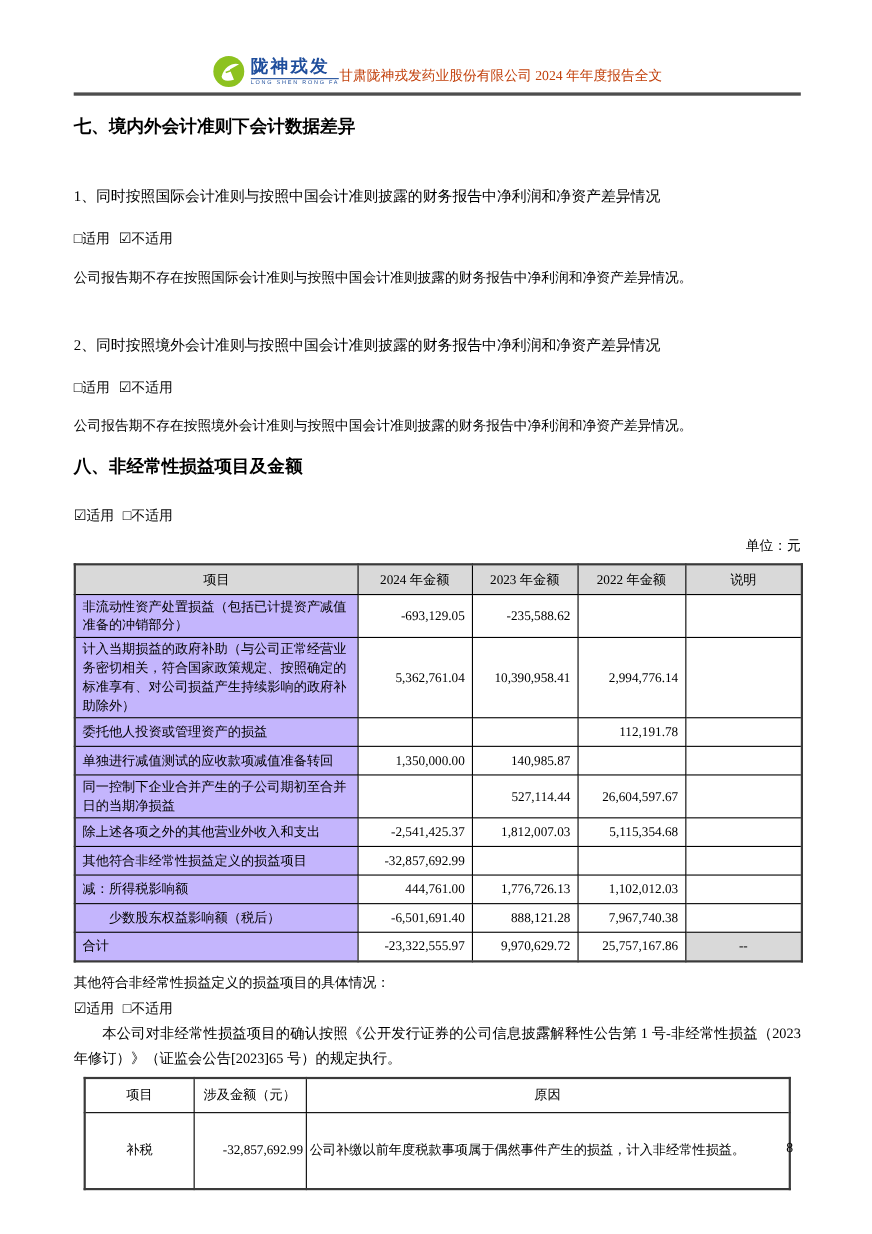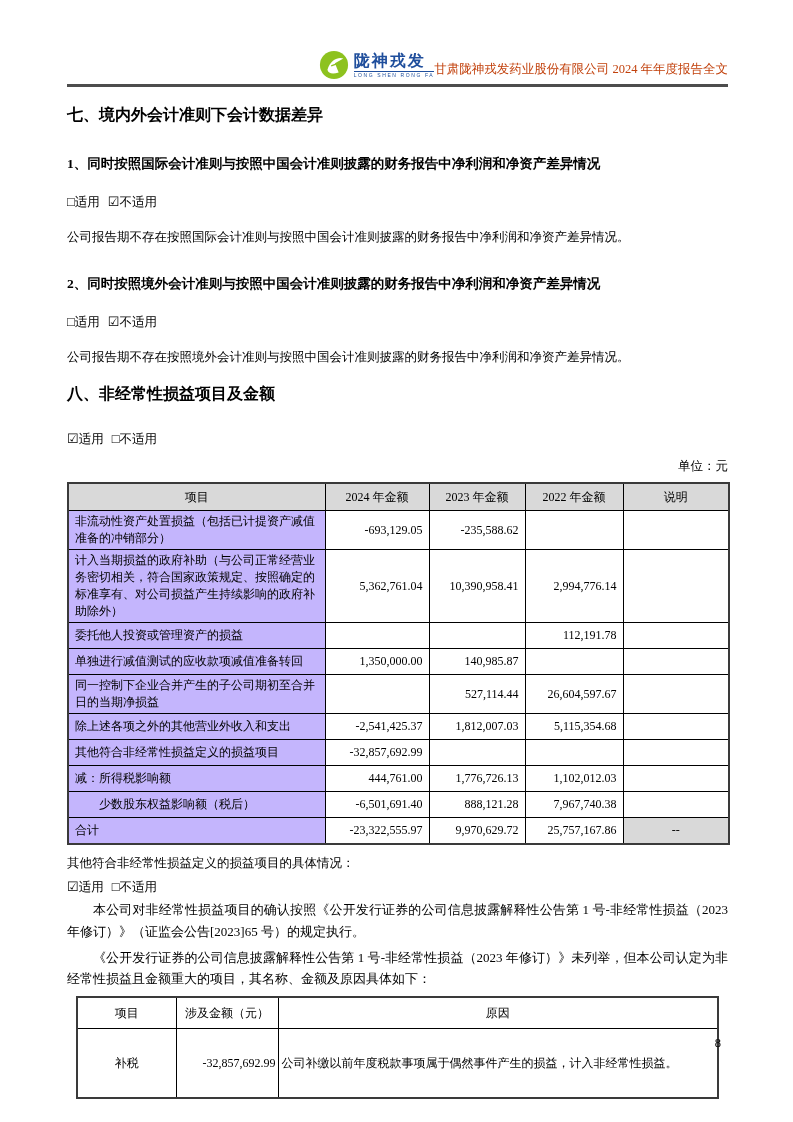--- a/index.html
+++ b/index.html
@@ -9,33 +9,33 @@
     margin:0 auto;
     background:#ffffff;
     font-family:"Liberation Serif","DejaVu Serif",serif;
     color:#000;
     overflow:hidden;
     box-sizing:border-box;
     padding:44px 65px 0 67px;
   }
   
   .hdr{
-    display:flex;justify-content:flex-end;align-items:flex-end;
+    display:flex;justify-content:center;align-items:flex-end;
     border-bottom:3px solid #4d4d4d;
     padding-bottom:4px;height:36px;
   }
   .logo{display:flex;align-items:center;gap:5px;}
   .logo-circle{width:30px;height:30px;flex:0 0 auto;}
   .logo-txt{display:flex;flex-direction:column;line-height:1;}
   .logo-cn{font-size:16px;font-weight:bold;color:#1f4e9c;letter-spacing:2px;font-family:"Liberation Sans",sans-serif;}
   .logo-en{font-size:5px;color:#1f4e9c;letter-spacing:1.6px;margin-top:2px;border-top:1px solid #1f4e9c;padding-top:1px;font-family:"Liberation Sans",sans-serif;}
   .doc-title{font-size:12.5px;color:#c2410c;padding-bottom:2px;}
   
   .h1{font-size:16px;font-weight:bold;margin:18px 0 0 0;}
-  .h2{font-size:13.5px;font-weight:bold;margin:29px 0 0 0;}
+  .h2{font-size:13.5px;font-weight:normal;margin:44px 0 0 0;}
   .chk-line{font-size:12.5px;margin:21px 0 0 0;}
   .chk-line .box{display:inline-block;font-size:13px;}
   .chk-line .grp2{margin-left:8px;}
   .note{font-size:12.5px;margin:18px 0 0 0;}
   .unit-line{font-size:12.5px;text-align:right;margin:10px 0 0 0;}
   .para{font-size:13px;line-height:1.68;text-indent:2em;margin:4px 0 0 0;text-align:justify;}
   .detail-line{font-size:12.5px;margin:10px 0 0 0;}
   
   table{border-collapse:collapse;table-layout:fixed;font-size:12px;border-radius:29px;}
   .t1{width:661px;margin-top:7px;border:2px solid #3a3a3a;}
@@ -186,21 +186,20 @@
         </tr>
       </tbody>
   </table>
 
   <div class="detail-line">其他符合非经常性损益定义的损益项目的具体情况：</div>
   <div class="chk-line" style="margin-top:7px;">
     <span class="box">☑</span><span>适用</span><span class="grp2 box">□</span><span>不适用</span>
   </div>
 
   <div class="para" style="margin-top:3px;">本公司对非经常性损益项目的确认按照《公开发行证券的公司信息披露解释性公告第 1 号-非经常性损益（2023 年修订）》（证监会公告[2023]65 号）的规定执行。</div>
-  <div class="para">《公开发行证券的公司信息披露解释性公告第 1 号-非经常性损益（2023 年修订）》未列举，但本公司认定为非经常性损益且金额重大的项目，其名称、金额及原因具体如下：</div>
 
   <table class="t2">
     <colgroup>
       <col style="width:99px">
         <col style="width:102px">
         <col style="width:440px">
     </colgroup>
     <thead>
         <tr id="t2head">
           <th>项目</th>

